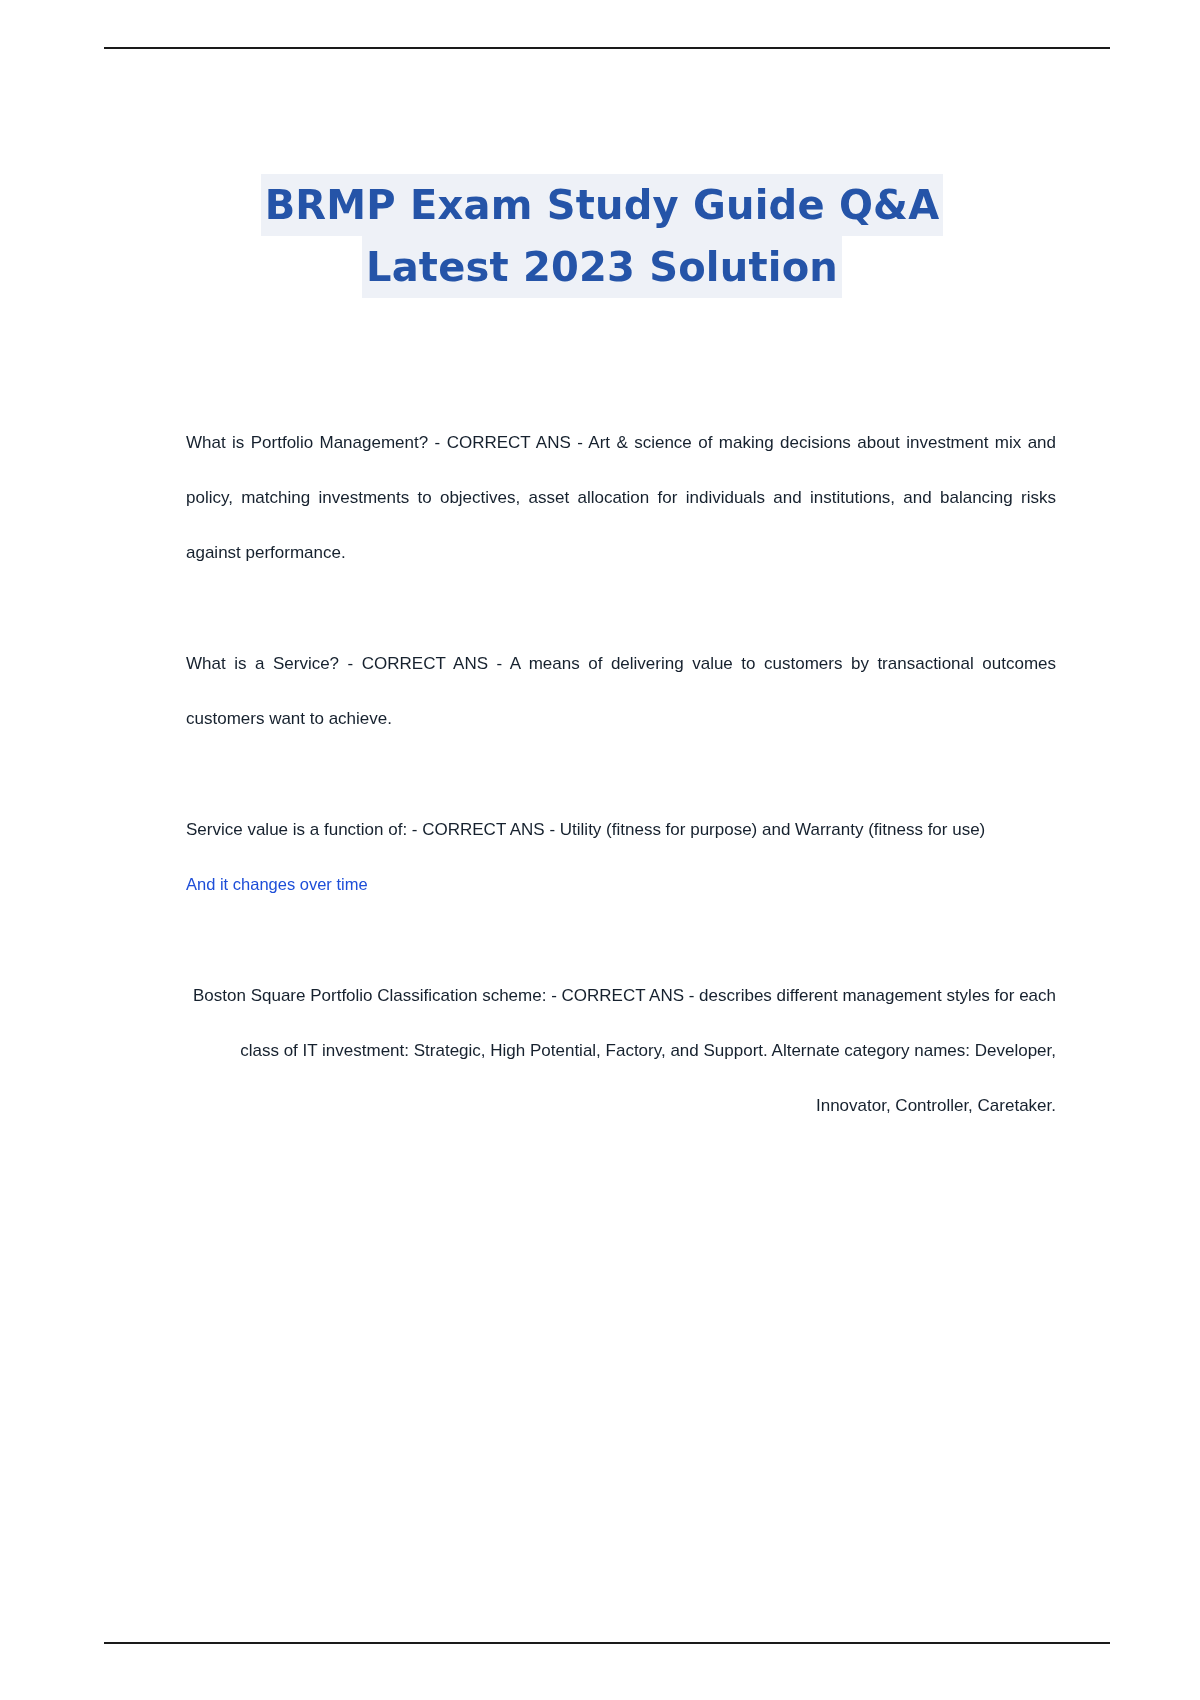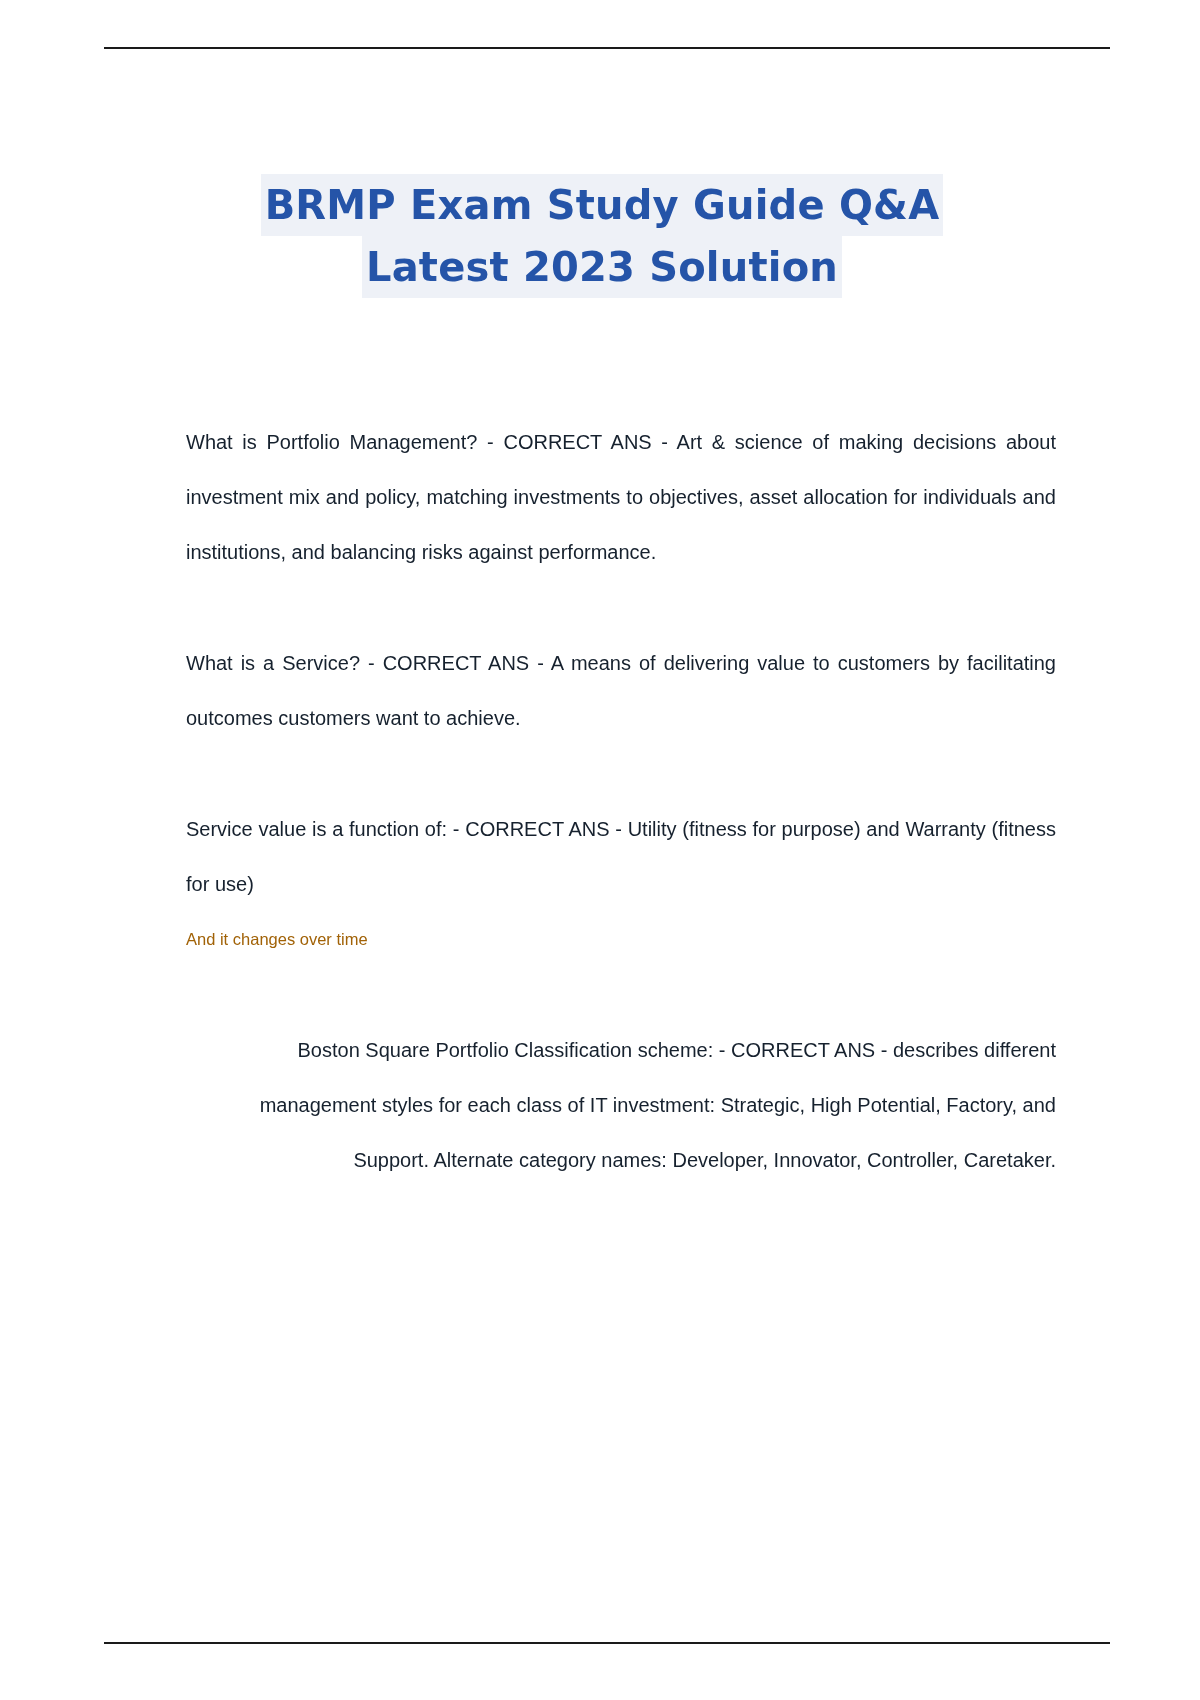--- a/index.html
+++ b/index.html
@@ -57,35 +57,35 @@
     left: 134px;
     top: 415px;
     width: 870px;
   }
 
   .qa-block {
     margin-bottom: 56px;
   }
   .qa-para {
     font-family: "Liberation Sans", sans-serif;
-    font-size: 20px;
+    font-size: 17px;
     line-height: 55px;
     color: #16212e;
     text-align: justify;
     text-justify: inter-word;
     margin: 0;
   }
   .qa-para.nojustify {
     text-align: right;
   }
   .qa-sub {
     font-family: "Liberation Sans", sans-serif;
     font-size: 16.5px;
     line-height: 55px;
-    color: #a16207;
+    color: #1d4ed8;
     margin: 0;
     text-align: left;
   }
 </style>
 </head>
 <body>
 
 <div class="page">
 
   <div class="rule rule-top"></div>
@@ -95,21 +95,21 @@
     <div class="title-line">Latest 2023 Solution</div>
   </div>
 
   <div class="content">
 
     <div class="qa-block">
       <p class="qa-para">What is Portfolio Management? - CORRECT ANS - Art &amp; science of making decisions about investment mix and policy, matching investments to objectives, asset allocation for individuals and institutions, and balancing risks against performance.</p>
     </div>
 
     <div class="qa-block">
-      <p class="qa-para">What is a Service? - CORRECT ANS - A means of delivering value to customers by facilitating outcomes customers want to achieve.</p>
+      <p class="qa-para">What is a Service? - CORRECT ANS - A means of delivering value to customers by transactional outcomes customers want to achieve.</p>
     </div>
 
     <div class="qa-block">
       <p class="qa-para">Service value is a function of: - CORRECT ANS - Utility (fitness for purpose) and Warranty (fitness for use)</p>
       <p class="qa-sub">And it changes over time</p>
     </div>
 
 
     <div class="qa-block">
       <p class="qa-para nojustify">Boston Square Portfolio Classification scheme: - CORRECT ANS - describes different management styles for each class of IT investment: Strategic, High Potential, Factory, and Support. Alternate category names: Developer, Innovator, Controller, Caretaker.</p>

